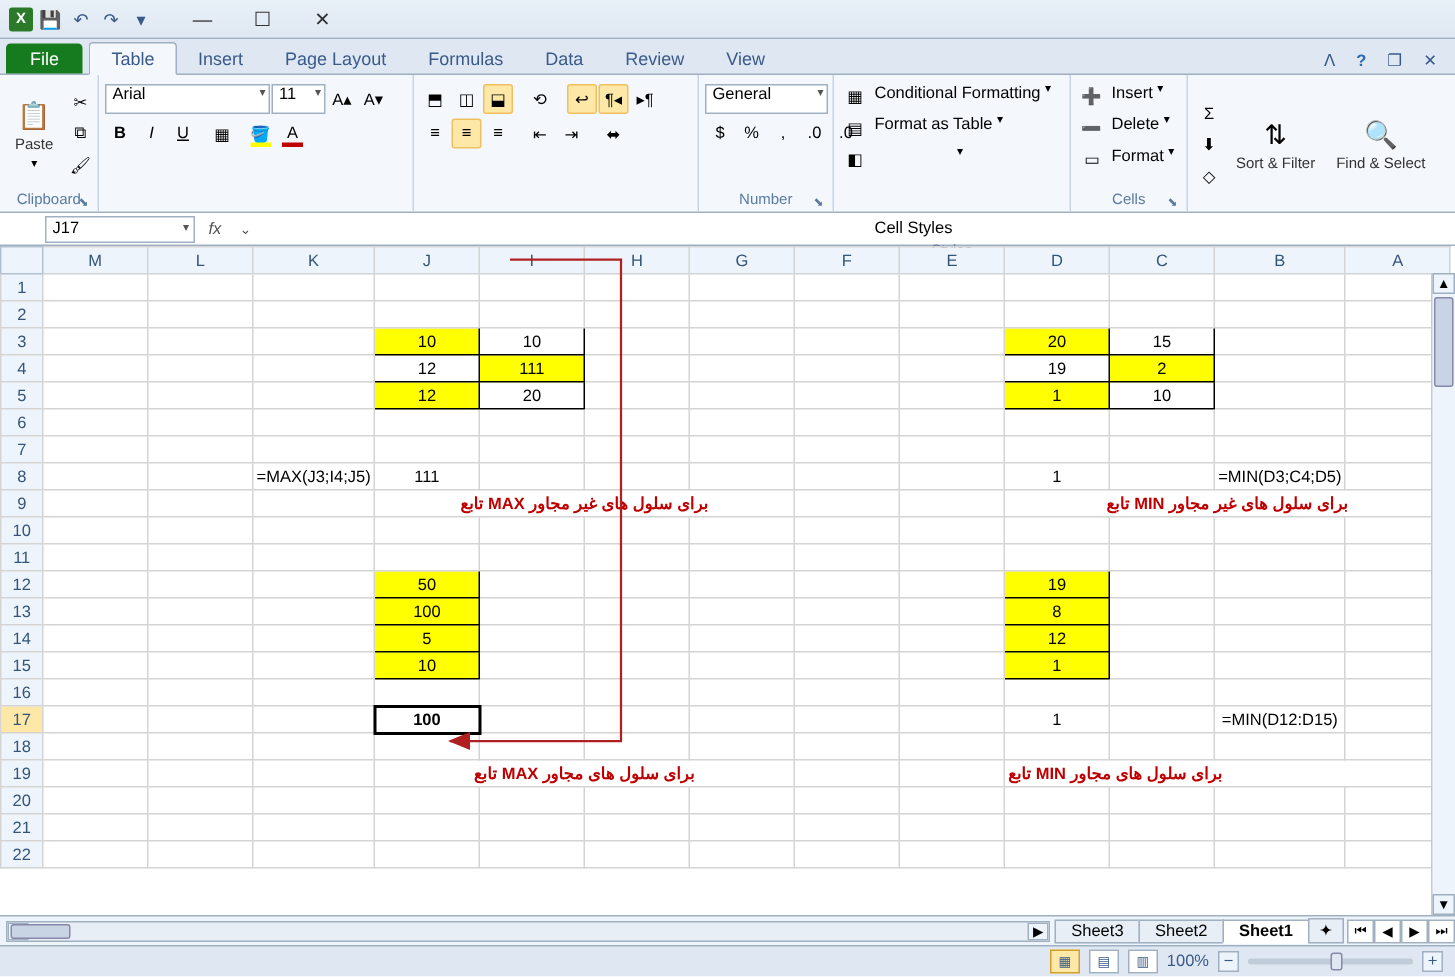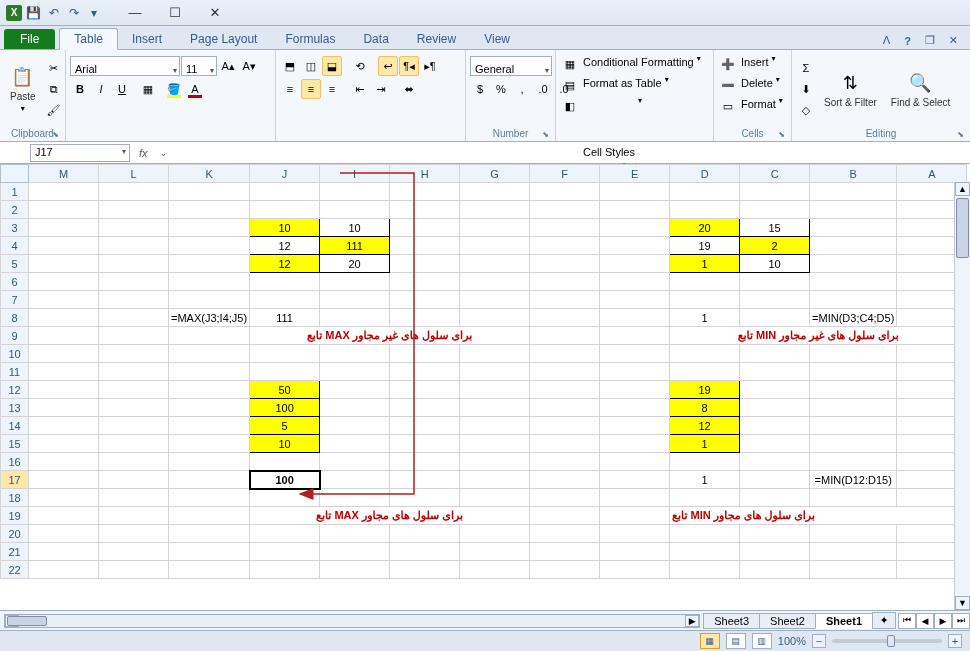--- a/index.html
+++ b/index.html
@@ -27,21 +27,21 @@
 .group { border-right:1px solid #c8d4e4; display:flex; flex-direction:column; padding:2px 4px 0 4px; }
 .group-body { flex:1; display:flex; align-items:center; gap:2px; }
 .group-label { font-size:10px; color:#5a7aa0; text-align:center; padding:2px 0; position:relative;}
 .group-label::after { content:"⬊"; font-size:8px; position:absolute; right:2px; bottom:2px; color:#5a7aa0;}
 
 .bigbtn { display:flex; flex-direction:column; align-items:center; gap:2px; padding:2px 6px; cursor:pointer;}
 .bigbtn .bic { width:24px; height:24px; display:flex; align-items:center; justify-content:center; font-size:18px; }
 .bigbtn .blbl { font-size:10px; color:#333;}
 .smbtn { width:20px; height:20px; display:flex; align-items:center; justify-content:center; font-size:11px; cursor:pointer; border:1px solid transparent; border-radius:2px;}
 .smbtn.active { border-color:#f0c060; background:#fde8a8;}
-.combo { height:20px; font-size:11px; border:1px solid #a0b0c0; background:#fff; display:flex; align-items:flex-end; padding:0 2px 0 4px; cursor:pointer;}
+.combo { height:20px; font-size:11px; border:1px solid #a0b0c0; background:#fff; display:flex; align-items:flex-start; padding:0 2px 0 4px; cursor:pointer;}
 .combo .cv { flex:1; }
 .combo .cd { font-size:8px; color:#555;}
 .col3 { display:flex; flex-direction:column; gap:1px;}
 .row { display:flex; gap:1px;}
 
 
 .fbar { height:22px; background:#fff; display:flex; align-items:center; border-bottom:1px solid #a0b0c0;}
 .namebox { width:100px; height:18px; margin:0 2px 0 30px; border:1px solid #a0b0c0; background:#fff; font-size:11px; padding:1px 14px 1px 4px; position:relative;}
 .namebox::after { content:"▾"; position:absolute; right:3px; top:2px; font-size:8px; color:#555;}
 .fxbtns { display:flex; gap:2px; padding:0 4px;}
@@ -267,21 +267,20 @@
       </div>
       <div class="bigbtn">
         <div class="bic">⇅</div>
         <div class="blbl"><span>Sort &amp; Filter</span></div>
       </div>
       <div class="bigbtn">
         <div class="bic">🔍</div>
         <div class="blbl"><span>Find &amp; Select</span></div>
       </div>
     </div>
-    <div class="group-label" style="padding-right:0">Editing</div>
   </div>
 </div>
 
 <div class="fbar">
   <div class="namebox">J17</div>
   <div class="fxbtns">
     <div class="fx">fx</div>
   </div>
   <div class="fbar-expand">⌄</div>
 </div>

